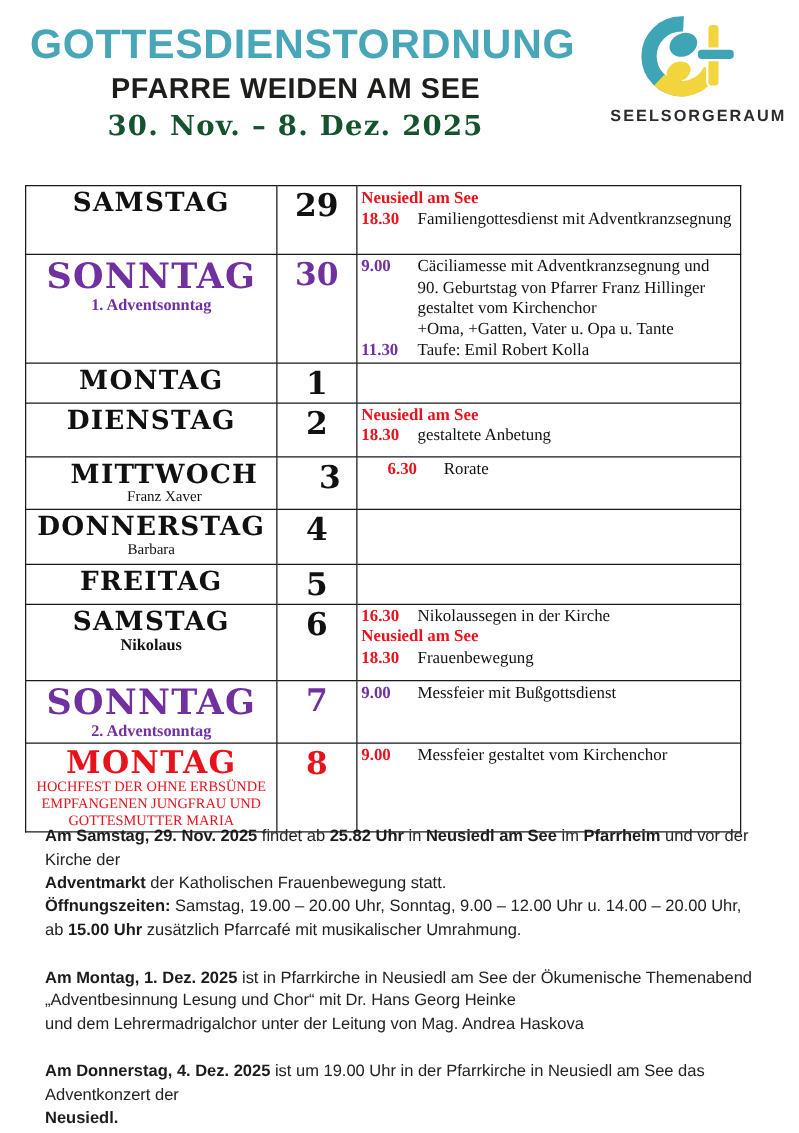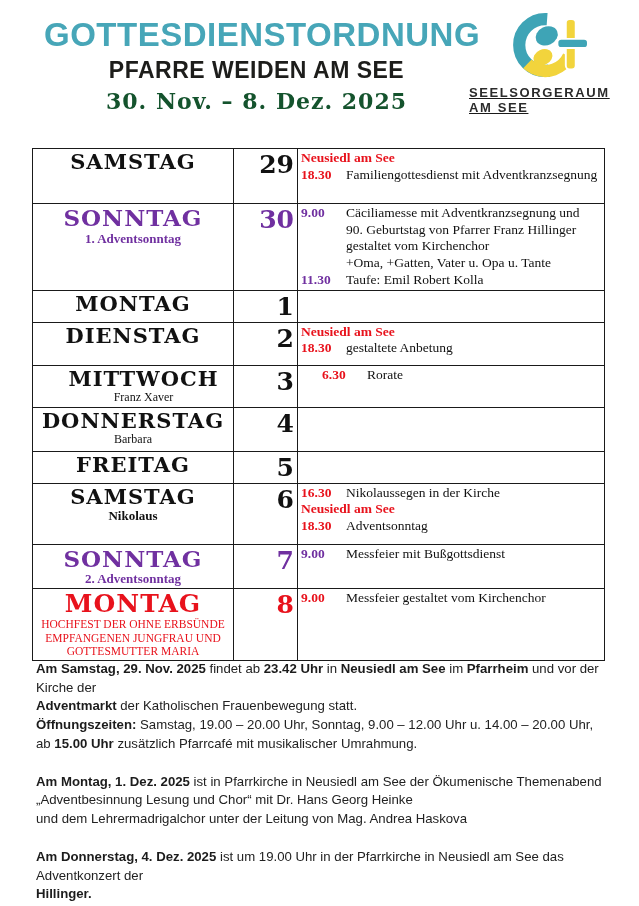--- a/index.html
+++ b/index.html
@@ -1,46 +1,46 @@
 <!DOCTYPE html>
 <html><head>
 <meta charset="utf-8">
 <style>
   html,body{margin:0;padding:0;background:#fff;}
   .page{position:relative;width:639px;height:906px;background:#ffffff;overflow:hidden;
         font-family:"Liberation Sans",sans-serif;color:#1a1a1a;}
 
   
-  .title-block{position:absolute;left:44px;top:16px;width:425px;text-align:center;}
+  .title-block{position:absolute;left:24px;top:16px;width:425px;text-align:center;}
   .main-title{margin:0;font-family:"Liberation Sans",sans-serif;font-weight:700;
               font-size:33px;letter-spacing:0.5px;color:#47a6b8;}
   .sub-title{margin:3px 0 0 0;font-family:"Liberation Sans",sans-serif;font-weight:700;
              font-size:23px;letter-spacing:0.5px;color:#1d1d1b;}
   .date-range{margin:4px 0 0 0;font-family:"DejaVu Serif",serif;font-weight:700;
               font-size:22px;color:#14532d;letter-spacing:1px;}
 
-  .logo{position:absolute;right:10px;top:6px;width:160px;text-align:left;text-decoration:underline;}
+  .logo{position:absolute;right:10px;top:6px;width:160px;text-align:right;}
   .logo svg{width:84px;height:78px;display:block;margin:0 auto;}
   .logo-text{margin-top:2px;font-weight:700;font-size:13px;letter-spacing:1.6px;
              color:#2b2b2b;line-height:1.15;}
 
   
-  table.schedule{position:absolute;left:32px;top:148px;width:572px;
+  table.schedule{position:absolute;left:20px;top:148px;width:572px;
                  border-collapse:collapse;table-layout:fixed;}
   table.schedule td{border:1.6px solid #1a1a1a;vertical-align:top;padding:1px 3px;}
   .day-cell{text-align:center;padding-top:2px;}
   .day{font-family:"DejaVu Serif",serif;font-weight:700;font-size:21px;
        letter-spacing:1px;line-height:1.12;color:#111;}
-  .day.purple{color:#7030a0;font-size:23px;}
+  .day.purple{color:#7030a0;font-size:28px;}
   .day.red{color:#e8121c;font-size:25px;}
   .sub{font-family:"Liberation Serif",serif;font-size:12px;line-height:1.2;color:#111;}
   .sub.bold{font-weight:700;font-size:13px;}
   .sub.purple{color:#7030a0;}
   .sub.red{color:#e8121c;font-size:11.5px;line-height:1.18;}
-  .date-cell{text-align:right;font-family:"DejaVu Serif",serif;font-weight:700;
+  .date-cell{text-align:center;font-family:"DejaVu Serif",serif;font-weight:700;
              font-size:25px;color:#111;padding-top:1px;}
   .date-cell.purple{color:#7030a0;}
   .date-cell.red{color:#e8121c;}
   .details-cell{font-family:"Liberation Serif",serif;font-size:13.5px;line-height:1.24;
                 padding:1px 4px;color:#111;}
   .place{color:#e8121c;font-weight:700;}
   .entry{display:flex;}
   .entry .time{flex:0 0 36px;text-align:left;margin-right:9px;font-weight:bold;}
   .time.red{color:#e8121c;}
   .time.purple{color:#7030a0;}
@@ -85,21 +85,20 @@
       <circle cx="50" cy="50" r="34" fill="none" stroke="#f2d43c" stroke-width="16" pathLength="100" stroke-dasharray="30 70" transform="rotate(25 50 50)"></circle>
 
       <ellipse cx="52" cy="38" rx="15" ry="12" fill="#3ea4b6" transform="rotate(-25 52 38)"></ellipse>
       <ellipse cx="47" cy="66" rx="13" ry="10" fill="#f2d43c" transform="rotate(-25 47 66)"></ellipse>
 
       <rect x="77" y="16" width="13" height="66" rx="5" fill="#f2d43c" stroke="#ffffff" stroke-width="2.5"></rect>
       <rect x="66" y="42" width="40" height="12" rx="5" fill="#3ea4b6" stroke="#ffffff" stroke-width="2.5"></rect>
     </svg>
     <div class="logo-text">
       <div>SEELSORGERAUM</div>
-      <div>AM SEE</div>
     </div>
   </div>
 
   <table class="schedule" id="schedule">
     <colgroup>
         <col style="width:201px">
         <col style="width:64px">
         <col style="width:307px">
       </colgroup>
     <tbody>
@@ -191,21 +190,21 @@
           </td>
           <td class="date-cell black">6</td>
           <td class="details-cell">
             <div class="entry">
               <span class="time red">16.30</span>
               <span class="etext">Nikolaussegen in der Kirche</span>
             </div>
             <div class="place">Neusiedl am See</div>
             <div class="entry">
               <span class="time red">18.30</span>
-              <span class="etext">Adventsonntag</span>
+              <span class="etext">Frauenbewegung</span>
             </div>
           </td>
         </tr>
         <tr>
           <td class="day-cell">
             <div class="day purple">SONNTAG</div>
             <div class="sub purple bold">2. Adventsonntag</div>
           </td>
           <td class="date-cell purple">7</td>
           <td class="details-cell">
@@ -227,24 +226,24 @@
             <div class="entry">
               <span class="time red">9.00</span>
               <span class="etext">Messfeier gestaltet vom Kirchenchor</span>
             </div>
           </td>
         </tr>
       </tbody>
   </table>
 
   <section class="notes" id="notes">
-      <p><b>Am Samstag, 29. Nov. 2025</b><span> findet ab </span><b>23.42 Uhr</b><span> in </span><b>Neusiedl am See</b><span> im </span><b>Pfarrheim</b><span> und vor der Kirche der
+      <p><b>Am Samstag, 29. Nov. 2025</b><span> findet ab </span><b>25.82 Uhr</b><span> in </span><b>Neusiedl am See</b><span> im </span><b>Pfarrheim</b><span> und vor der Kirche der
 </span><b>Adventmarkt</b><span> der Katholischen Frauenbewegung statt.</span></p>
       <p><b>Öffnungszeiten:</b><span> Samstag, 19.00 – 20.00 Uhr, Sonntag, 9.00 – 12.00 Uhr u. 14.00 – 20.00 Uhr,
 ab </span><b>15.00 Uhr</b><span> zusätzlich Pfarrcafé mit musikalischer Umrahmung.</span></p>
       <p class="gap"><b>Am Montag, 1. Dez. 2025</b><span> ist in Pfarrkirche in Neusiedl am See der Ökumenische Themenabend
 „Adventbesinnung Lesung und Chor“ mit Dr. Hans Georg Heinke
 und dem Lehrermadrigalchor unter der Leitung von Mag. Andrea Haskova</span></p>
       <p class="gap"><b>Am Donnerstag, 4. Dez. 2025</b><span> ist um 19.00 Uhr in der Pfarrkirche in Neusiedl am See das Adventkonzert der
-</span><b>Hillinger.</b></p>
+</span><b>Neusiedl.</b></p>
     </section>
 
 </div>
 
 </body></html>

